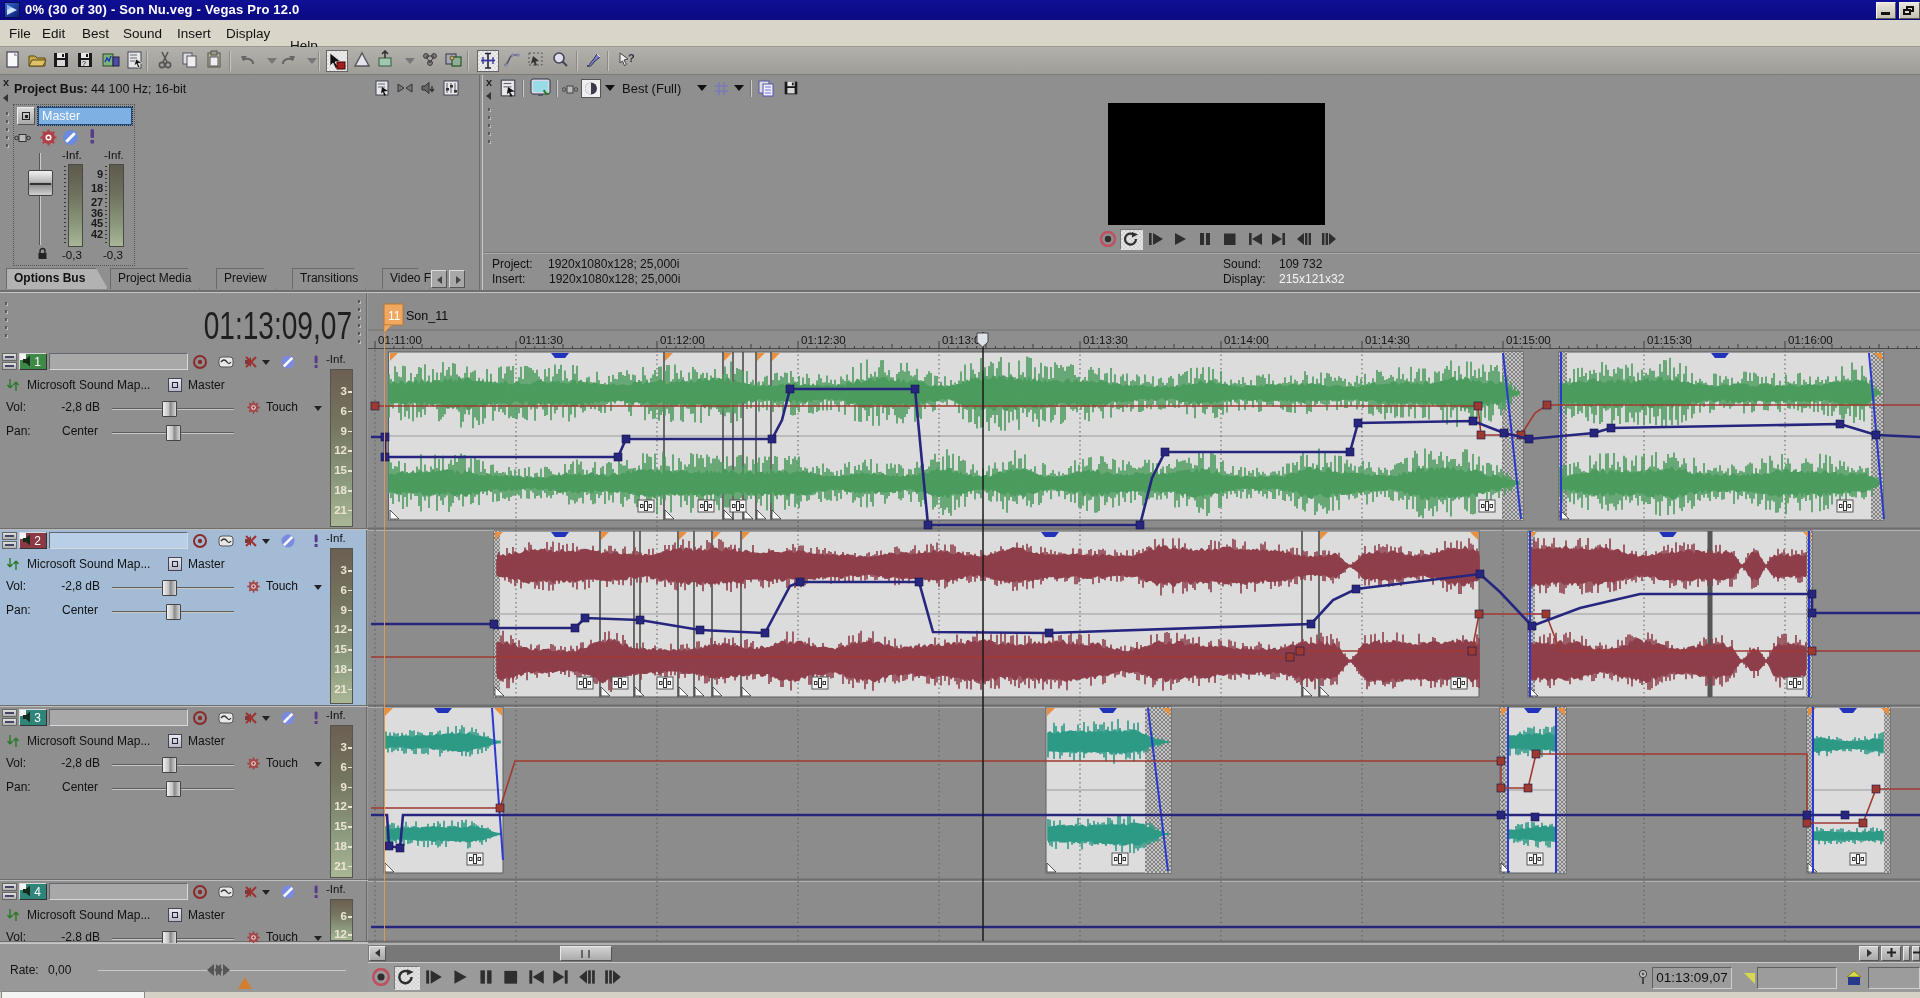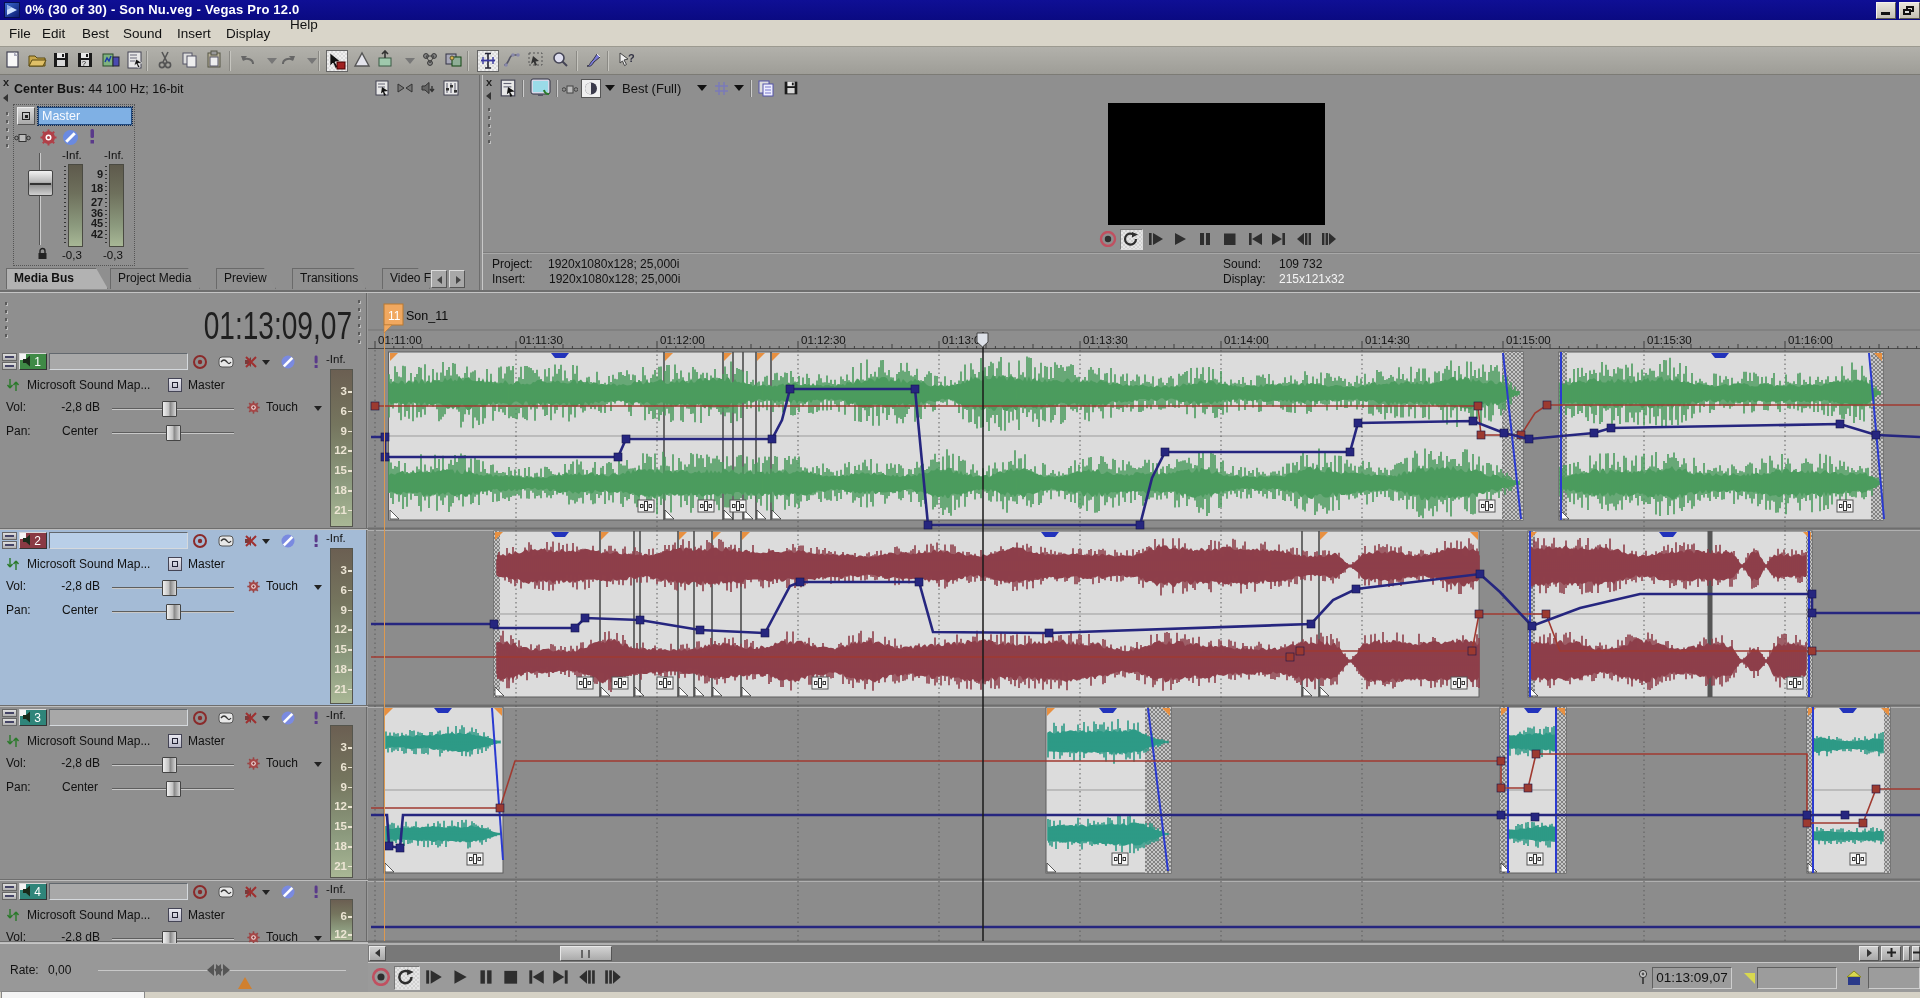--- a/index.html
+++ b/index.html
@@ -19,21 +19,21 @@
       <div style="position:absolute;left:6px;top:3px;width:8px;height:6px;border:2px solid #111;"></div>
       <div style="position:absolute;left:3px;top:6px;width:8px;height:6px;border:2px solid #111;background:#ddd;"></div>
     </div>
 <div style="position:absolute;left:0;top:20px;width:1920px;height:27px;background:#d9d5c9;border-bottom:1px solid #9c9a90;"></div>
 <div style="position:absolute;left:9px;top:26px;font-size:13.5px;color:#111;font-weight:normal;white-space:nowrap;line-height:15.5px;">File</div>
 <div style="position:absolute;left:42px;top:26px;font-size:13.5px;color:#111;font-weight:normal;white-space:nowrap;line-height:15.5px;">Edit</div>
 <div style="position:absolute;left:82px;top:26px;font-size:13.5px;color:#111;font-weight:normal;white-space:nowrap;line-height:15.5px;">Best</div>
 <div style="position:absolute;left:123px;top:26px;font-size:13.5px;color:#111;font-weight:normal;white-space:nowrap;line-height:15.5px;">Sound</div>
 <div style="position:absolute;left:177px;top:26px;font-size:13.5px;color:#111;font-weight:normal;white-space:nowrap;line-height:15.5px;">Insert</div>
 <div style="position:absolute;left:226px;top:26px;font-size:13.5px;color:#111;font-weight:normal;white-space:nowrap;line-height:15.5px;">Display</div>
-<div style="position:absolute;left:290px;top:17px;font-size:13.5px;color:#111;font-weight:normal;white-space:nowrap;line-height:15.5px;">Help</div>
+<div style="position:absolute;left:290px;top:38px;font-size:13.5px;color:#111;font-weight:normal;white-space:nowrap;line-height:15.5px;">Help</div>
 <div style="position:absolute;left:0;top:47px;width:1920px;height:28px;background:linear-gradient(#b2b1ab,#9e9d97);border-bottom:1px solid #7c7b75;"></div>
 <div style="position:absolute;left:3px;top:50px;width:22px;height:22px;"><svg width="20" height="20" viewBox="0 0 20 20">
         <rect x="4" y="2" width="11" height="15" fill="#f8f8f8" stroke="#445" stroke-width="1.2"></rect>
         <polygon points="11,2 15,6 11,6" fill="#aab"></polygon>
       </svg></div>
 <div style="position:absolute;left:27px;top:50px;width:22px;height:22px;"><svg width="20" height="20" viewBox="0 0 20 20">
         <path d="M2 6 h6 l2 2 h8 v8 h-16 z" fill="#c9a84c" stroke="#5a4a10"></path>
         <path d="M2 16 l3 -6 h14 l-3 6 z" fill="#e0c068" stroke="#5a4a10"></path>
       </svg></div>
 <div style="position:absolute;left:51px;top:50px;width:22px;height:22px;"><svg width="20" height="20" viewBox="0 0 20 20">
@@ -148,21 +148,21 @@
 <div style="position:absolute;left:576px;top:51px;width:2px;height:20px;background:#8a8984;border-right:1px solid #c6c5bf;"></div>
 <div style="position:absolute;left:607px;top:51px;width:2px;height:20px;background:#8a8984;border-right:1px solid #c6c5bf;"></div>
 <div style="position:absolute;left:0;top:75px;width:479px;height:215px;background:#8f8f8f;"></div>
 <div style="position:absolute;left:3px;top:76px;font-size:11px;color:#222;font-weight:bold;white-space:nowrap;line-height:13px;">x</div>
 <div style="position:absolute;left:3px;top:94px;width:0;height:0;border-top:4px solid transparent;border-bottom:4px solid transparent;border-right:5px solid #333;"></div>
 <div style="position:absolute;left:6px;top:112px;width:2px;height:3px;background:#5a5a5a;box-shadow:1px 1px 0 #c0c0c0;"></div>
 <div style="position:absolute;left:6px;top:120px;width:2px;height:3px;background:#5a5a5a;box-shadow:1px 1px 0 #c0c0c0;"></div>
 <div style="position:absolute;left:6px;top:128px;width:2px;height:3px;background:#5a5a5a;box-shadow:1px 1px 0 #c0c0c0;"></div>
 <div style="position:absolute;left:6px;top:136px;width:2px;height:3px;background:#5a5a5a;box-shadow:1px 1px 0 #c0c0c0;"></div>
 <div style="position:absolute;left:6px;top:144px;width:2px;height:3px;background:#5a5a5a;box-shadow:1px 1px 0 #c0c0c0;"></div>
-<div style="position:absolute;left:14px;top:82px;font-size:12.5px;color:#111;font-weight:normal;white-space:nowrap;line-height:14.5px;"><b>Center Bus:</b> 44 100 Hz; 16-bit</div>
+<div style="position:absolute;left:14px;top:82px;font-size:12.5px;color:#111;font-weight:normal;white-space:nowrap;line-height:14.5px;"><b>Project Bus:</b> 44 100 Hz; 16-bit</div>
 <div style="position:absolute;left:374px;top:80px;width:16px;height:16px;"><svg width="16" height="16" viewBox="0 0 16 16">
         <rect x="2" y="1" width="12" height="14" fill="#e8e8e8" stroke="#445"></rect>
         <line x1="4" y1="4" x2="11" y2="4" stroke="#667"></line>
         <line x1="4" y1="7" x2="11" y2="7" stroke="#667"></line>
         <polygon points="8,7 14,11 10,11.5 12,15 10,15.8 9,12 7,13.6" fill="#111"></polygon>
       </svg></div>
 <div style="position:absolute;left:397px;top:80px;width:16px;height:16px;"><svg width="16" height="16" viewBox="0 0 16 16">
         <polygon points="1,4 7,8 1,12" fill="#777" stroke="#333"></polygon>
         <polygon points="15,4 9,8 15,12" fill="#777" stroke="#333"></polygon>
       </svg></div>
@@ -232,21 +232,21 @@
 <div style="position:absolute;left:105px;top:166px;width:2px;height:79px;background:repeating-linear-gradient(#333 0 1px,transparent 1px 4px);"></div>
 <div style="position:absolute;left:97px;top:168px;font-size:11px;color:#1a1a1a;font-weight:bold;white-space:nowrap;line-height:13px;">9</div>
 <div style="position:absolute;left:91px;top:182px;font-size:11px;color:#1a1a1a;font-weight:bold;white-space:nowrap;line-height:13px;">18</div>
 <div style="position:absolute;left:91px;top:196px;font-size:11px;color:#1a1a1a;font-weight:bold;white-space:nowrap;line-height:13px;">27</div>
 <div style="position:absolute;left:91px;top:207px;font-size:11px;color:#1a1a1a;font-weight:bold;white-space:nowrap;line-height:13px;">36</div>
 <div style="position:absolute;left:91px;top:217px;font-size:11px;color:#1a1a1a;font-weight:bold;white-space:nowrap;line-height:13px;">45</div>
 <div style="position:absolute;left:91px;top:228px;font-size:11px;color:#1a1a1a;font-weight:bold;white-space:nowrap;line-height:13px;">42</div>
 <div style="position:absolute;left:62px;top:249px;font-size:11.5px;color:#111;font-weight:normal;white-space:nowrap;line-height:13.5px;">-0,3</div>
 <div style="position:absolute;left:103px;top:249px;font-size:11.5px;color:#111;font-weight:normal;white-space:nowrap;line-height:13.5px;">-0,3</div>
 <div style="position:absolute;left:6px;top:268px;width:102px;height:21px;background:#b2b2b2;border:1px solid #6a6a6a;border-bottom:none;clip-path:polygon(0 0,calc(100% - 12px) 0,100% 100%,0 100%);"></div>
-<div style="position:absolute;left:14px;top:271px;font-size:12px;color:#111;font-weight:bold;white-space:nowrap;line-height:14px;">Media Bus</div>
+<div style="position:absolute;left:14px;top:271px;font-size:12px;color:#111;font-weight:bold;white-space:nowrap;line-height:14px;">Options Bus</div>
 <div style="position:absolute;left:110px;top:268px;width:90px;height:21px;background:#909090;border:1px solid #6a6a6a;border-bottom:none;clip-path:polygon(0 0,calc(100% - 12px) 0,100% 100%,0 100%);"></div>
 <div style="position:absolute;left:118px;top:271px;font-size:12px;color:#111;font-weight:normal;white-space:nowrap;line-height:14px;">Project Media</div>
 <div style="position:absolute;left:216px;top:268px;width:60px;height:21px;background:#909090;border:1px solid #6a6a6a;border-bottom:none;clip-path:polygon(0 0,calc(100% - 12px) 0,100% 100%,0 100%);"></div>
 <div style="position:absolute;left:224px;top:271px;font-size:12px;color:#111;font-weight:normal;white-space:nowrap;line-height:14px;">Preview</div>
 <div style="position:absolute;left:292px;top:268px;width:74px;height:21px;background:#909090;border:1px solid #6a6a6a;border-bottom:none;clip-path:polygon(0 0,calc(100% - 12px) 0,100% 100%,0 100%);"></div>
 <div style="position:absolute;left:300px;top:271px;font-size:12px;color:#111;font-weight:normal;white-space:nowrap;line-height:14px;">Transitions</div>
 <div style="position:absolute;left:382px;top:268px;width:48px;height:21px;background:#909090;border:1px solid #6a6a6a;border-bottom:none;clip-path:polygon(0 0,calc(100% - 12px) 0,100% 100%,0 100%);"></div>
 <div style="position:absolute;left:390px;top:271px;font-size:12px;color:#111;font-weight:normal;white-space:nowrap;line-height:14px;">Video F</div>
 <div style="position:absolute;left:431px;top:270px;width:16px;height:18px;background:#a8a8a8;border:1px solid;border-color:#ddd #555 #555 #ddd;">
       <div style="position:absolute;left:5px;top:5px;width:0;height:0;border-top:4px solid transparent;border-bottom:4px solid transparent;border-right:5px solid #444;"></div>

